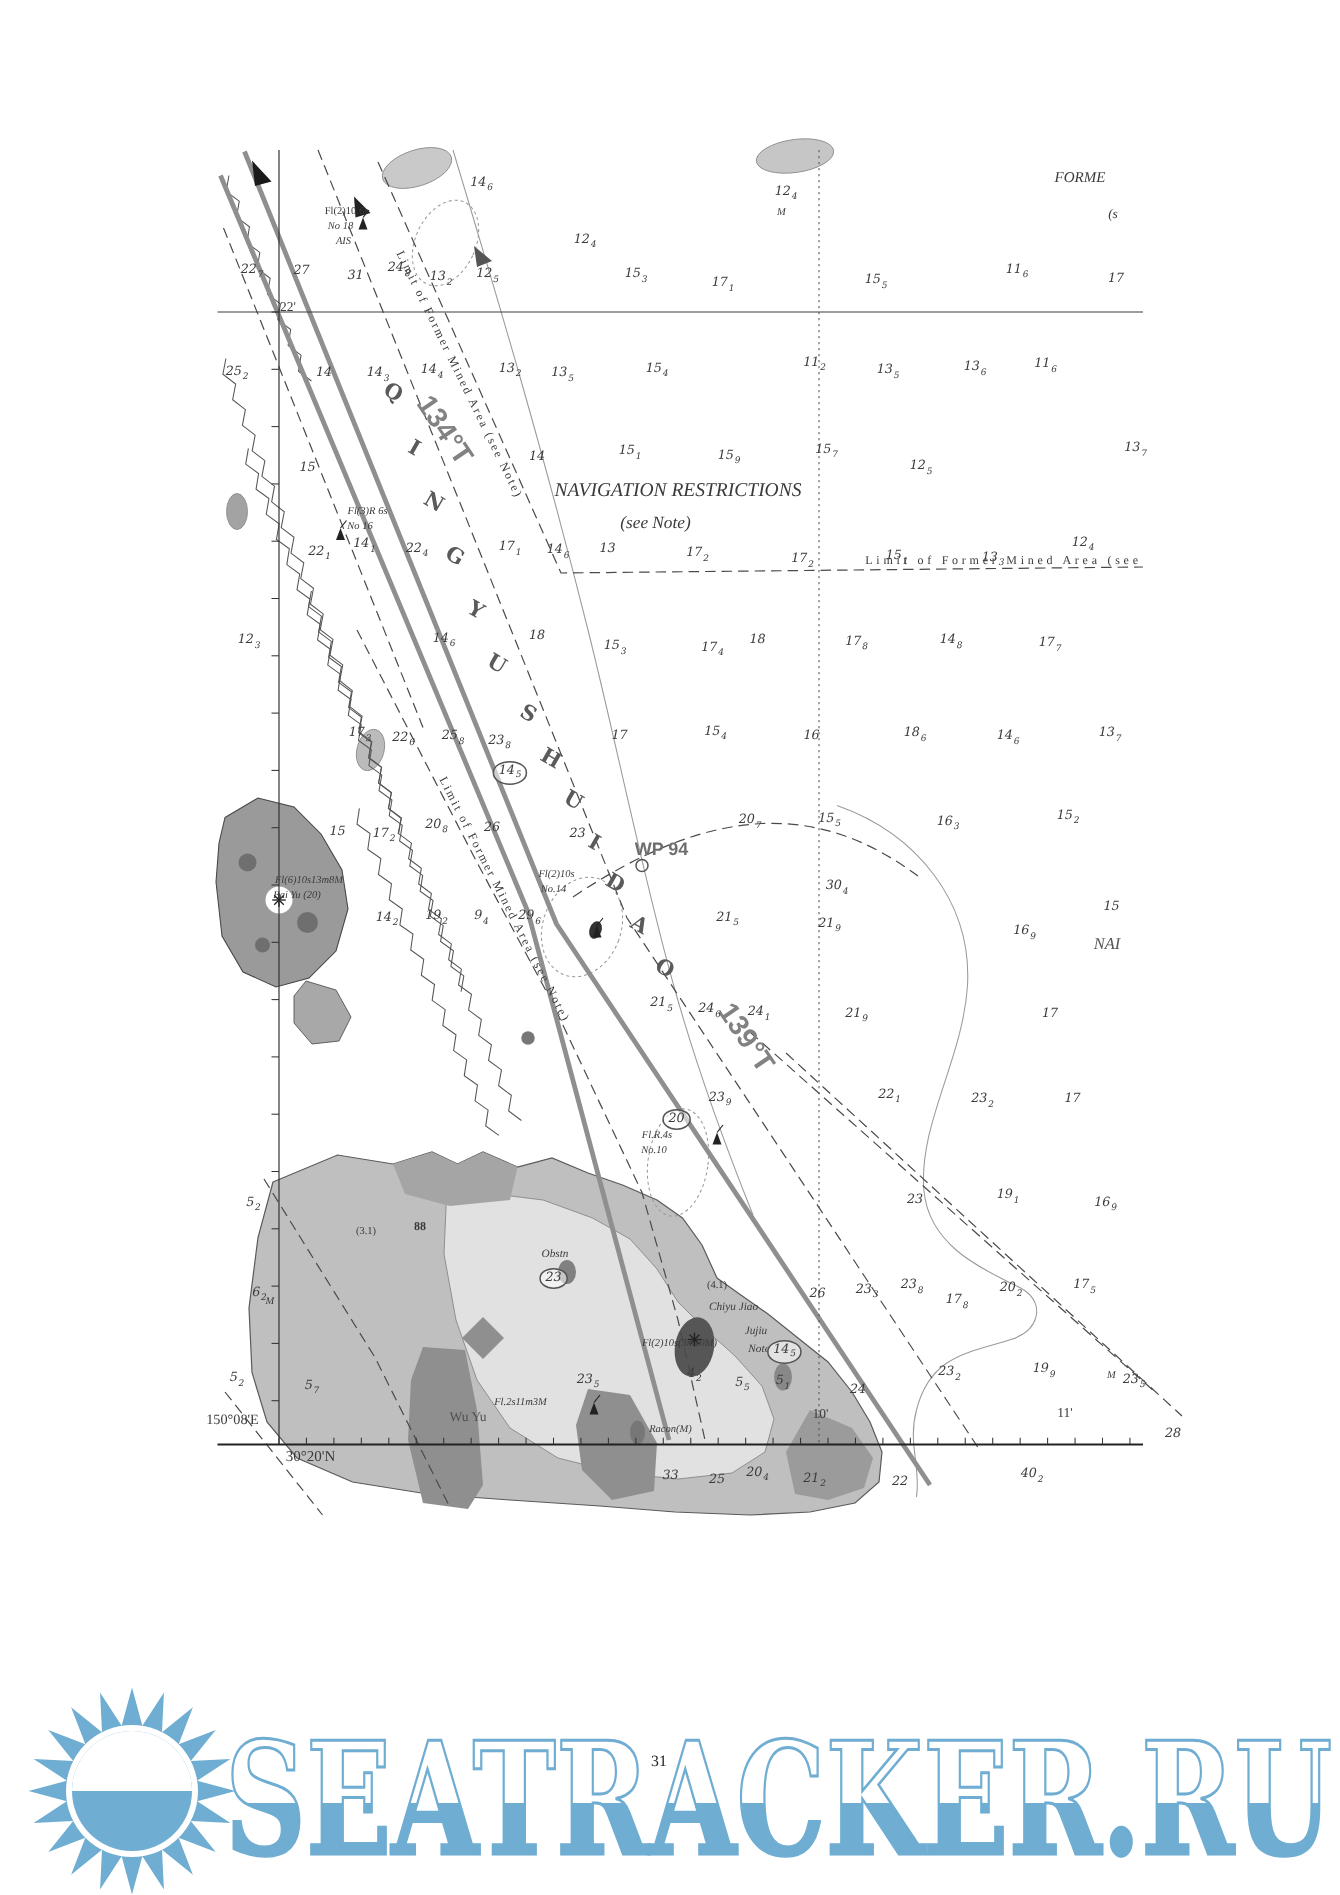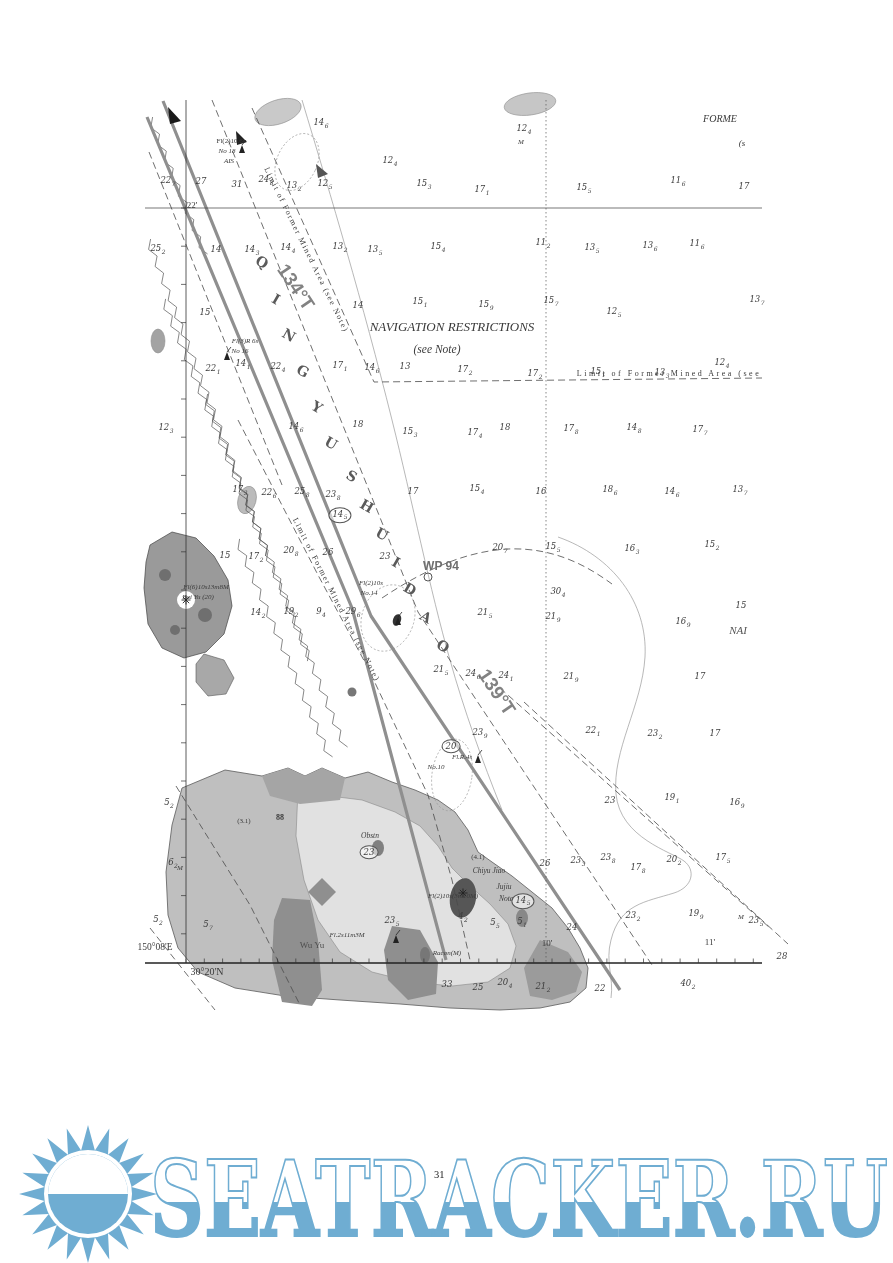--- a/index.html
+++ b/index.html
@@ -205,21 +205,21 @@
       <div class="lbl" style="left: 497px; top: 692px; font-size: 19px; color: rgb(130, 130, 130); font-weight: bold; font-family: &quot;Liberation Sans&quot;, sans-serif; transform: translate(-50%, -50%) rotate(56deg);">139°T</div>
       <div class="lbl" style="left: 231px; top: 141px; font-size: 7px; transform: translate(-50%, -50%) rotate(0deg);">Fl(2)10.6s</div>
       <div class="lbl" style="left: 227px; top: 151px; font-size: 7px; font-style: italic; transform: translate(-50%, -50%) rotate(0deg);">No 18</div>
       <div class="lbl" style="left: 229px; top: 161px; font-size: 7px; font-style: italic; transform: translate(-50%, -50%) rotate(0deg);">AIS</div>
       <div class="lbl" style="left: 245px; top: 341px; font-size: 7px; font-style: italic; transform: translate(-50%, -50%) rotate(0deg);">Fl(3)R 6s</div>
       <div class="lbl" style="left: 240px; top: 351px; font-size: 7px; font-style: italic; transform: translate(-50%, -50%) rotate(0deg);">No 16</div>
       <div class="lbl" style="left: 206px; top: 587px; font-size: 7px; font-style: italic; transform: translate(-50%, -50%) rotate(0deg);">Fl(6)10s13m8M</div>
       <div class="lbl" style="left: 198px; top: 597px; font-size: 7px; font-style: italic; transform: translate(-50%, -50%) rotate(0deg);">Bai Yu (20)</div>
       <div class="lbl" style="left: 371px; top: 583px; font-size: 7px; font-style: italic; transform: translate(-50%, -50%) rotate(0deg);">Fl(2)10s</div>
       <div class="lbl" style="left: 369px; top: 593px; font-size: 7px; font-style: italic; transform: translate(-50%, -50%) rotate(0deg); text-align: center;">No.14</div>
-      <div class="lbl" style="left: 438px; top: 757px; font-size: 7px; font-style: italic; transform: translate(-50%, -50%) rotate(0deg); margin-left: 24px;">Fl.R.4s</div>
+      <div class="lbl" style="left: 438px; top: 757px; font-size: 7px; font-style: italic; transform: translate(-50%, -50%) rotate(0deg);">Fl.R.4s</div>
       <div class="lbl" style="left: 436px; top: 767px; font-size: 7px; font-style: italic; transform: translate(-50%, -50%) rotate(0deg);">No.10</div>
       <div class="lbl" style="left: 347px; top: 935px; font-size: 7px; font-style: italic; transform: translate(-50%, -50%) rotate(0deg);">Fl.2s11m3M</div>
       <div class="lbl" style="left: 453px; top: 896px; font-size: 7px; font-style: italic; transform: translate(-50%, -50%) rotate(0deg);">Fl(2)10s(3m10M)</div>
       <div class="lbl" style="left: 447px; top: 953px; font-size: 7px; font-style: italic; transform: translate(-50%, -50%) rotate(0deg);">Racon(M)</div>
       <div class="lbl" style="left: 489px; top: 871px; font-size: 7.5px; font-style: italic; transform: translate(-50%, -50%) rotate(0deg);">Chiyu Jiao</div>
       <div class="lbl" style="left: 504px; top: 887px; font-size: 7.5px; font-style: italic; transform: translate(-50%, -50%) rotate(0deg);">Jujiu</div>
       <div class="lbl" style="left: 506px; top: 899px; font-size: 7.5px; font-style: italic; transform: translate(-50%, -50%) rotate(0deg);">Note</div>
       <div class="lbl" style="left: 312px; top: 945px; font-size: 9px; color: rgb(79, 79, 79); transform: translate(-50%, -50%) rotate(0deg);">Wu Yu</div>
       <div class="lbl" style="left: 370px; top: 836px; font-size: 7.5px; font-style: italic; transform: translate(-50%, -50%) rotate(0deg);">Obstn</div>
       <div class="lbl" style="left: 280px; top: 818px; font-size: 8px; transform: translate(-50%, -50%) rotate(0deg); font-weight: bold;">88</div>

